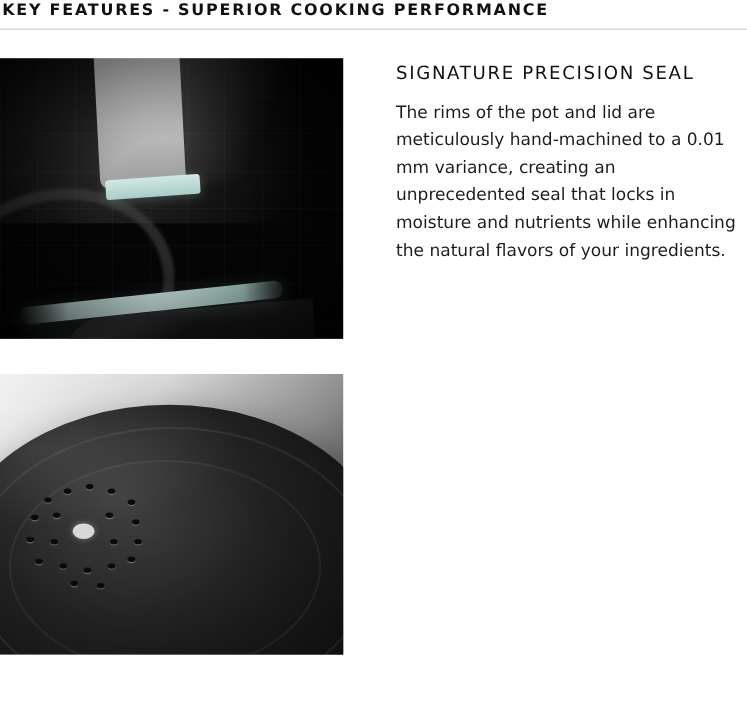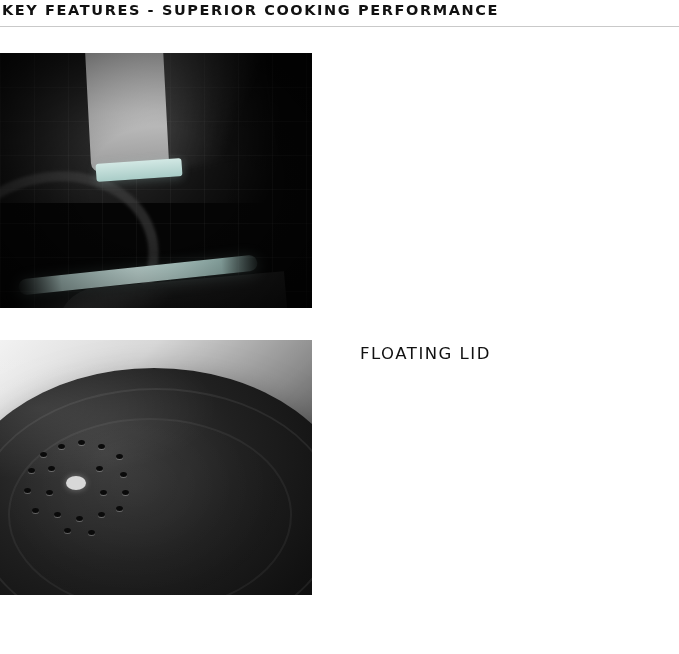--- a/index.html
+++ b/index.html
@@ -247,20 +247,24 @@
       <div class="grid-lines"></div>
       <div class="glow-top"></div>
       <div class="lid-shadow"></div>
       <div class="lid-slab"></div>
       <div class="dark-ellipse"></div>
       <div class="seal-band-1"></div>
       <div class="pot-body"></div>
       <div class="seal-band-2"></div>
       <div class="rim-streak"></div>
       <div class="vignette"></div>
+    </div>
+    <div class="feature-text">
+      <h2 class="feature-title">SIGNATURE PRECISION SEAL</h2>
+      <p class="feature-body">The rims of the pot and lid are meticulously hand-machined to a 0.01 mm variance, creating an unprecedented seal that locks in moisture and nutrients while enhancing the natural flavors of your ingredients.</p>
     </div>
   </div>
 
   <div class="feature-row">
     <div class="feature-figure img-lid">
       <div class="lid-disc"></div>
       <div class="lid-ring-outer"></div>
       <div class="lid-ring-inner"></div>
       <div class="highlight-sweep"></div>
 
@@ -280,17 +284,16 @@
       <div class="vent" style="left:32px;  top:168px;"></div>
       <div class="vent" style="left:54px;  top:172px;"></div>
       <div class="vent" style="left:76px;  top:176px;"></div>
       <div class="vent" style="left:98px;  top:172px;"></div>
       <div class="vent" style="left:116px; top:166px;"></div>
       <div class="vent" style="left:64px;  top:188px;"></div>
       <div class="vent" style="left:88px;  top:190px;"></div>
       <div class="lid-hub"></div>
     </div>
     <div class="feature-text">
-      <h2 class="feature-title">FLOATING LID</h2>
     </div>
   </div>
 
 </div>
 
 </body></html>

